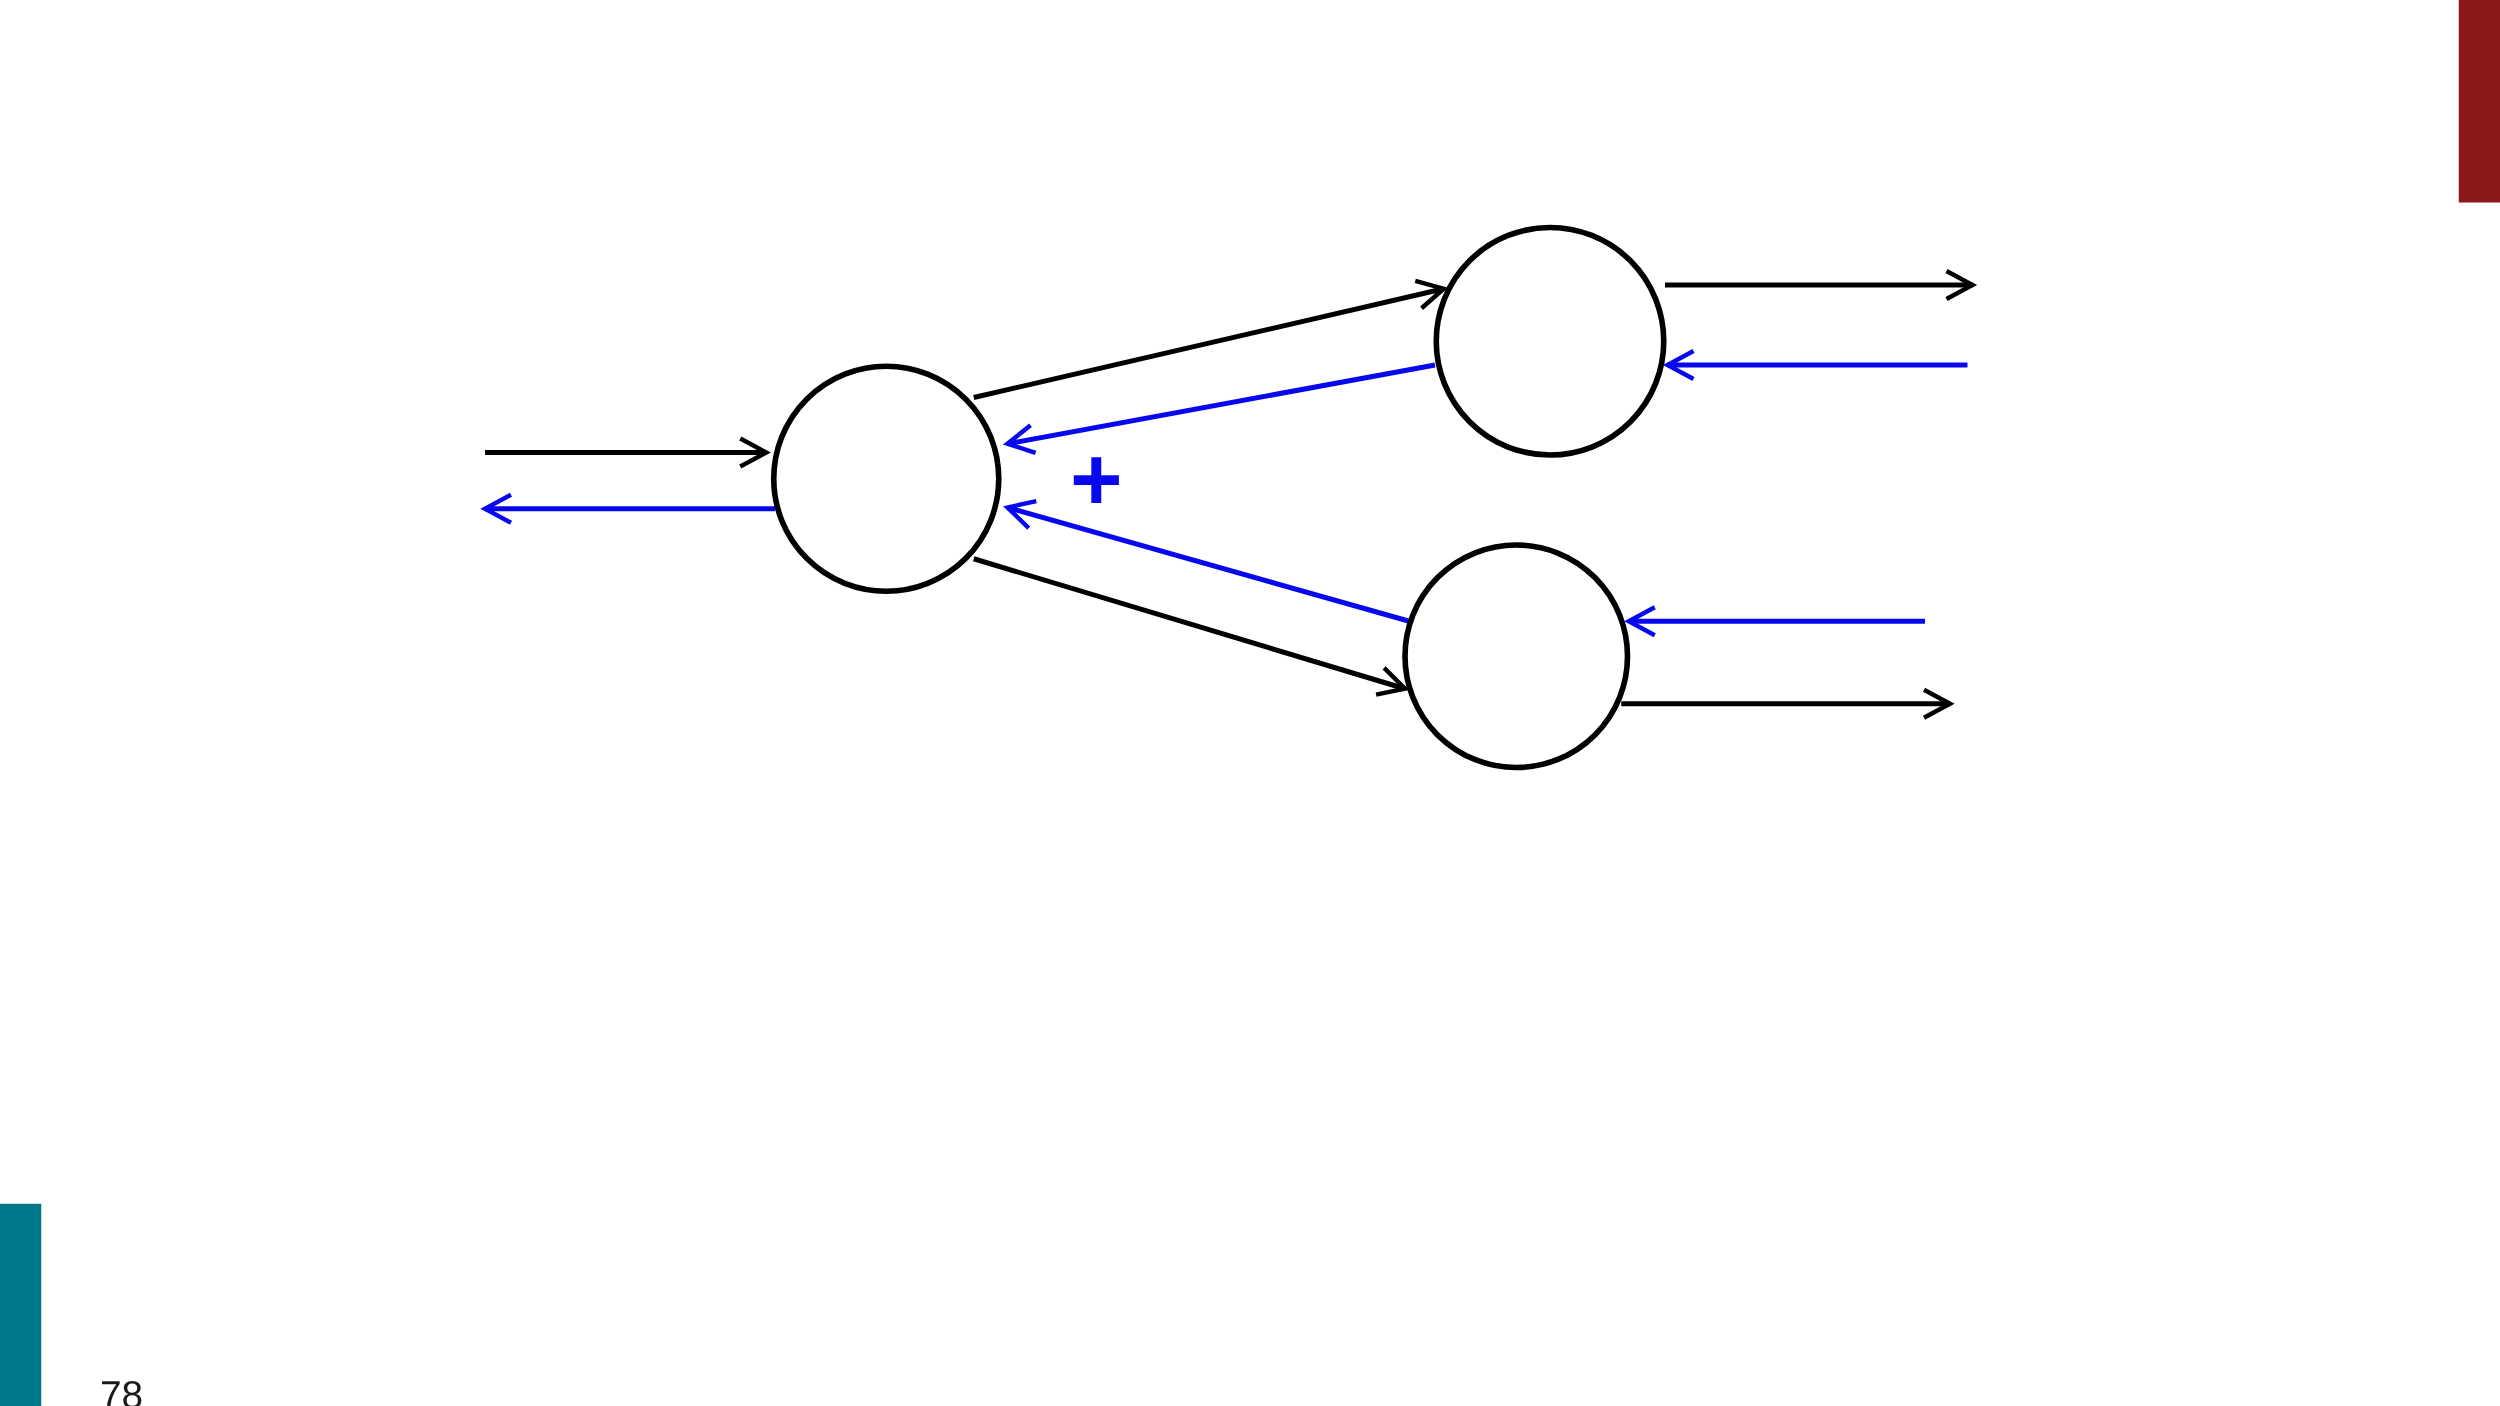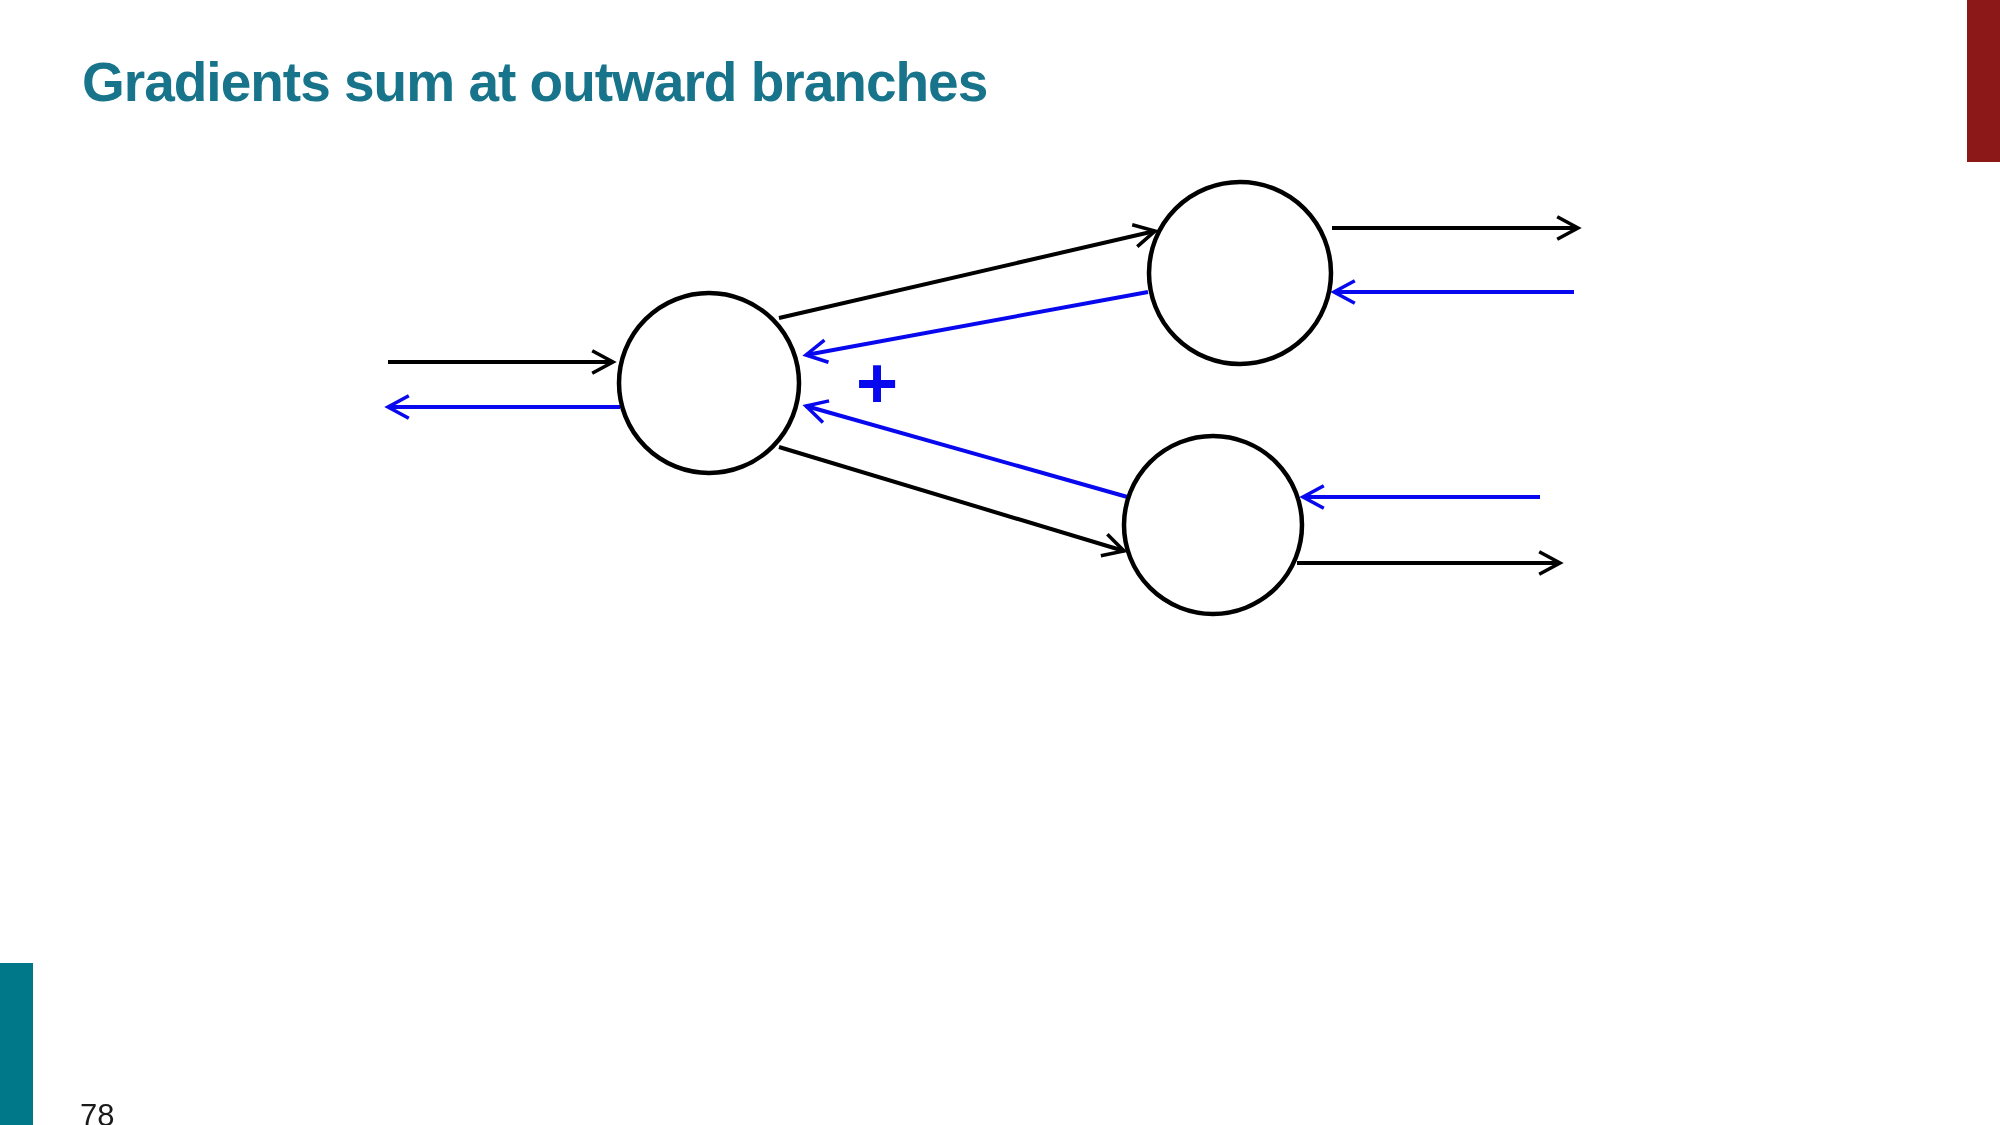--- a/index.html
+++ b/index.html
@@ -87,21 +87,20 @@
     font-size: 72px;
     font-weight: bold;
     text-anchor: middle;
   }
 </style>
 </head>
 <body>
 
 <div class="slide">
 
-  <div class="slide-title">Gradients sum at outward branches</div>
 
   <div class="corner-red"></div>
   <div class="corner-teal"></div>
 
   <svg class="diagram" viewBox="0 0 2000 1125" xmlns="http://www.w3.org/2000/svg">
     <defs>
       <marker id="ah-f" viewBox="0 0 10 10" refX="8" refY="5" markerWidth="8" markerHeight="8" orient="auto" markerUnits="strokeWidth">
         <path d="M1.5,1.5 L8,5 L1.5,8.5" class="ah-fwd"></path>
       </marker>
       <marker id="ah-g" viewBox="0 0 10 10" refX="8" refY="5" markerWidth="8" markerHeight="8" orient="auto" markerUnits="strokeWidth">

